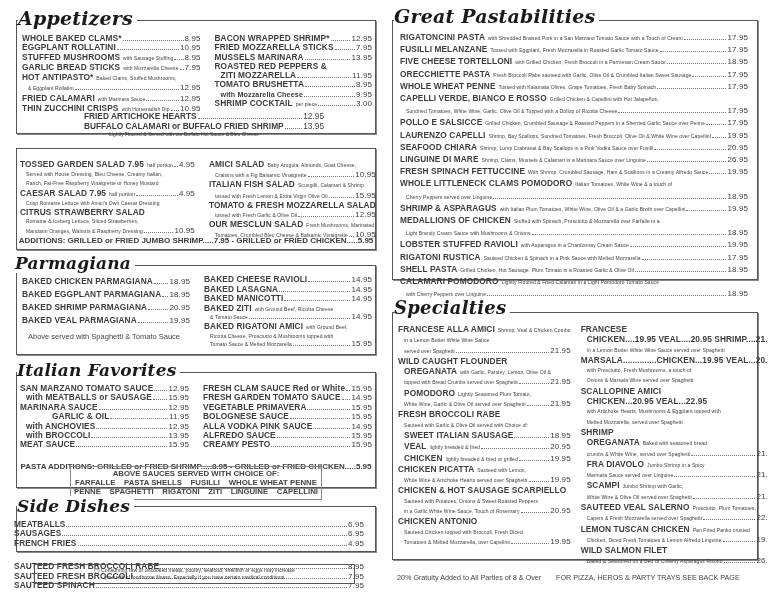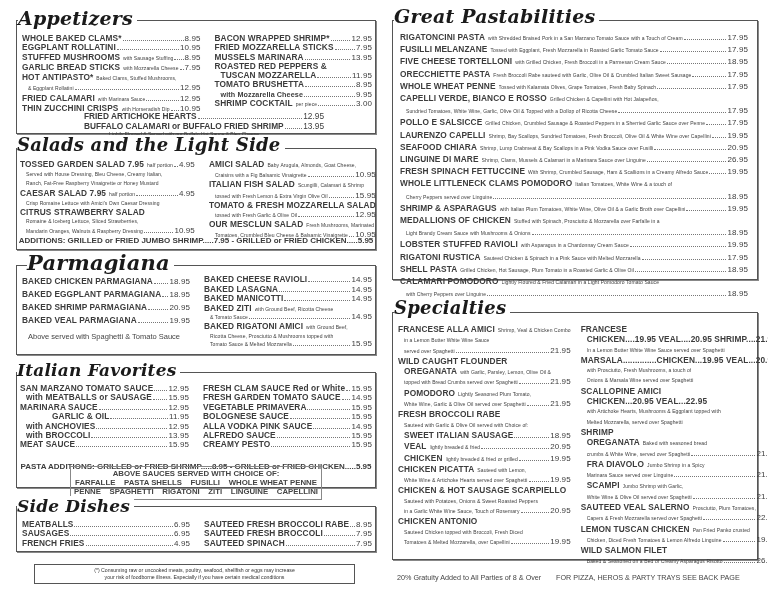--- a/index.html
+++ b/index.html
@@ -107,21 +107,21 @@
         </div>
         <div class="row" style="line-height: 9.3px;">
           <span class="name">MUSSELS MARINARA</span>
           <span class="dots"></span>
           <span class="price">13.95</span>
         </div>
         <div class="row" style="line-height: 9.3px;">
           <span class="name">ROASTED RED PEPPERS &amp;</span>
         </div>
         <div class="row" style="line-height: 9.3px; padding-left: 6px;">
-          <span class="name">TUSCAN MOZZARELLA</span>
+          <span class="name">ZITI MOZZARELLA</span>
           <span class="dots"></span>
           <span class="price">11.95</span>
         </div>
         <div class="row" style="line-height: 9.3px;">
           <span class="name">TOMATO BRUSHETTA</span>
           <span class="dots"></span>
           <span class="price">8.95</span>
         </div>
         <div class="row" style="line-height: 9.3px; padding-left: 6px;">
           <span class="name" style="font-size: 7.2px;">with Mozzarella Cheese</span>
@@ -145,21 +145,20 @@
     <div class="line-mid">
         <span class="name">BUFFALO CALAMARI or BUFFALO FRIED SHRIMP</span>
         <span class="dots" style="flex:1;border-bottom:1px dotted #777;margin:0 1px 2px;"></span>
         <span class="pr">13.95</span>
       </div>
     <div class="center-small" style="width:200px;">Lightly Floured &amp; Served with our Buffalo Hot Sauce &amp; Bleu Cheese</div>
   </div>
 </div>
 
 <div class="section" style="left:14px; top:134px; width:362px; height:116px;">
-  <div class="sec-title" style="left:3px; top:1px; font-size:18px;">Salads and the Light Side</div>
   <div class="sec-box" style="left:2px; top:14px; width:360px; height:102px;"></div>
   <div class="cols" style="left:6px; top:26px; width:352px;">
     <div class="col" id="sal-left">
         <div class="row" style="line-height: 9.2px;">
           <span class="name">TOSSED GARDEN SALAD 7.95</span>
           <span class="desc">half portion</span>
           <span class="dots"></span>
           <span class="price">4.95</span>
         </div>
         <div class="row" style="padding-left: 6px; line-height: 9.2px;">
@@ -224,21 +223,21 @@
           <span class="desc" style="margin-left: 0px;">Tomatoes, Crumbled Bleu Cheese &amp; Balsamic Vinaigrette</span>
           <span class="dots"></span>
           <span class="price">10.95</span>
         </div>
       </div>
   </div>
   <div class="center-line" style="position:absolute; left:2px; top:102px; width:360px;">ADDITIONS: GRILLED or FRIED JUMBO SHRIMP.....7.95 - GRILLED or FRIED CHICKEN.....5.95</div>
 </div>
 
 <div class="section" style="left:14px; top:253px; width:362px; height:112px;">
-  <div class="sec-title" style="left:13px; top:0px; font-size:21px;">Parmagiana</div>
+  <div class="sec-title" style="left:1px; top:0px; font-size:17px;">Parmagiana</div>
   <div class="sec-box" style="left:2px; top:12px; width:360px; height:90px;"></div>
   <div class="cols" style="left:8px; top:22px; width:350px;">
     <div class="col" id="parm-left">
         <div class="row" style="line-height: 13px;">
           <span class="name">BAKED CHICKEN PARMAGIANA</span>
           <span class="dots"></span>
           <span class="price">18.95</span>
         </div>
         <div class="row" style="line-height: 13px;">
           <span class="name">BAKED EGGPLANT PARMAGIANA</span>
@@ -381,21 +380,21 @@
   <div class="pasta-choice" style="left:56px; top:108px; width:252px; height:34px;">
     <div>ABOVE SAUCES SERVED WITH CHOICE OF:</div>
     <div style="white-space:pre;">FARFALLE    PASTA SHELLS    FUSILLI    WHOLE WHEAT PENNE</div>
     <div style="white-space:pre;">PENNE    SPAGHETTI    RIGATONI    ZITI    LINGUINE    CAPELLINI</div>
   </div>
 </div>
 
 <div class="section" style="left:14px; top:496px; width:362px; height:58px;">
   <div class="sec-title" style="left:3px; top:0px; font-size:17px;">Side Dishes</div>
   <div class="sec-box" style="left:2px; top:10px; width:360px; height:46px;"></div>
-  <div class="cols" style="left:8px; top:24px; width:350px;">
+  <div class="cols" style="left:0; top:24px; width:350px;flex-direction:column;">
     <div class="col" id="side-left">
         <div class="row" style="line-height: 9.4px;">
           <span class="name">MEATBALLS</span>
           <span class="dots"></span>
           <span class="price">6.95</span>
         </div>
         <div class="row" style="line-height: 9.4px;">
           <span class="name">SAUSAGES</span>
           <span class="dots"></span>
           <span class="price">6.95</span>

